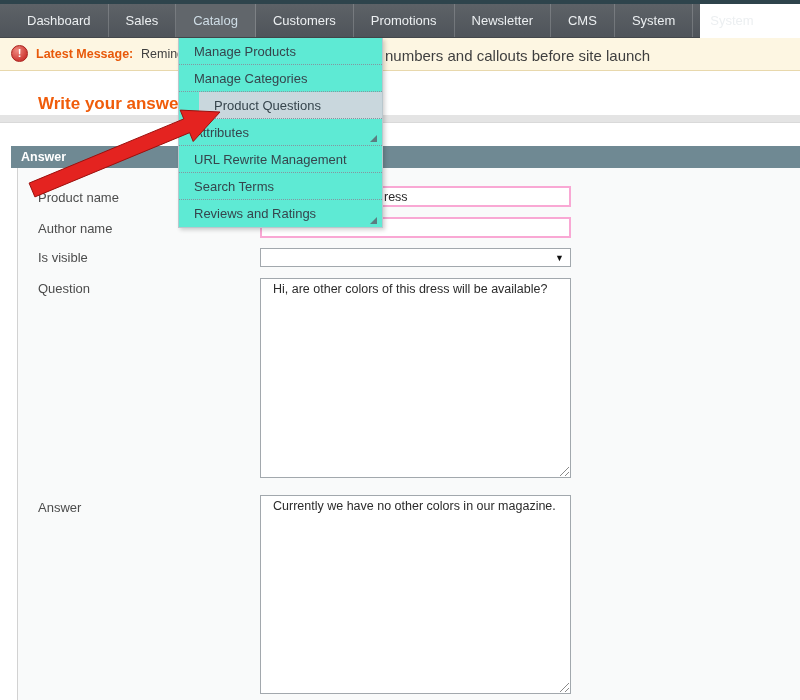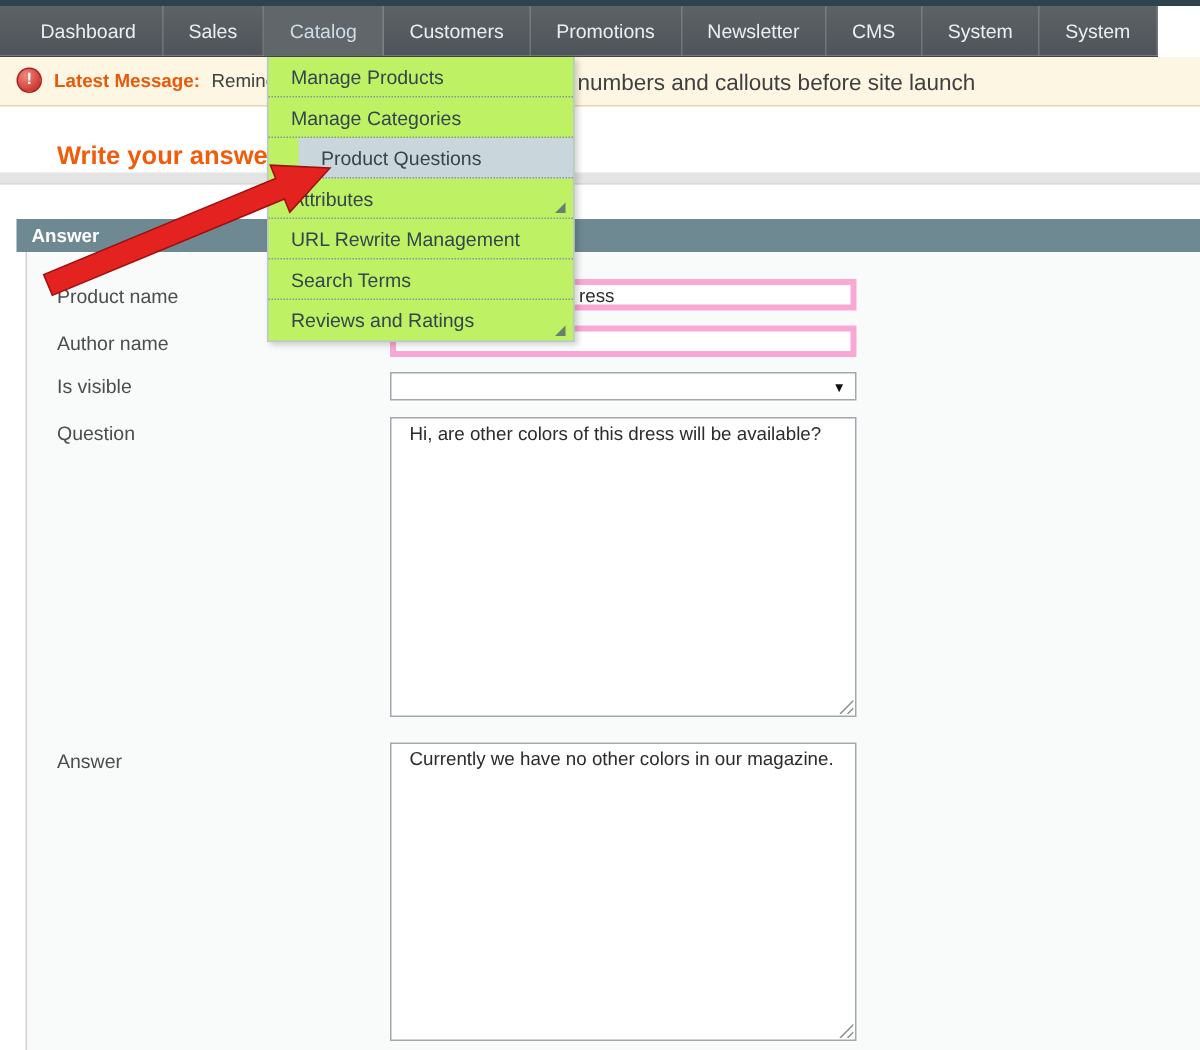--- a/index.html
+++ b/index.html
@@ -5,21 +5,21 @@
   * { margin:0; padding:0; box-sizing:border-box; }
   html,body { width:800px; height:700px; }
   body {
     position:relative; overflow:hidden; background:#ffffff;
     font-family:"Liberation Sans", sans-serif; color:#333;
   }
 
   
   .top-strip { position:absolute; left:0; top:0; width:800px; height:4px; background:#2e444c; }
   .navbar {
-    position:absolute; left:0; top:4px; width:772px; height:34px;
+    position:absolute; left:0; top:4px; width:700px; height:34px;
     background:linear-gradient(#5d6267,#4f545a);
     border-bottom:1px solid #43474b;
     display:flex; align-items:stretch; padding-left:10px;
   }
   .nav-item {
     color:#ecef f1; color:#eceff1; font-size:13px; line-height:33px;
     padding:0 17px; border-right:1px solid rgba(255,255,255,0.18);
     cursor:pointer; white-space:nowrap;
   }
   .nav-item.active { background:#61666b; color:#cfdde6; }
@@ -56,21 +56,21 @@
   }
   .field-label { position:absolute; left:38px; font-size:13px; color:#4c4c4c; }
   .lbl-product  { top:190px; }
   .lbl-author   { top:221px; }
   .lbl-visible  { top:250px; }
   .lbl-question { top:281px; }
   .lbl-answer   { top:500px; }
 
   .text-input {
     position:absolute; left:260px; width:311px; height:21px;
-    border:4px solid #f9a8d4; background:#fff; font-family:"Liberation Sans",sans-serif;
+    border:2px solid #f9a8d4; background:#fff; font-family:"Liberation Sans",sans-serif;
     font-size:12.5px; color:#2b2b2b; padding:0 3px; outline:none;
   }
   .inp-product { top:186px; padding-left:122px; }  
   .inp-author  { top:217px; }
 
   .select-box {
     position:absolute; left:260px; top:248px; width:311px; height:19px;
     border:1px solid #a2a8ad; background:#fff; cursor:pointer;
   }
   .select-arrow {
@@ -85,21 +85,21 @@
   }
   .area-question { top:278px; height:200px; }
   .area-answer   { top:495px; height:199px; }
   .resize-grip { position:absolute; width:11px; height:11px; cursor:nwse-resize; }
   .grip-question { left:558px; top:465px; }
   .grip-answer   { left:558px; top:681px; }
 
   
   .dropdown {
     position:absolute; left:178px; top:38px; width:205px; z-index:40;
-    background:#bef264; border:1px solid #b9c7cd; border-top:none;
+    background:#5eead4; border:1px solid #b9c7cd; border-top:none;
     box-shadow:2px 2px 4px rgba(0,0,0,0.18);
   }
   .menu-item {
     position:relative; height:27px; line-height:27px; padding-left:15px;
     font-size:13px; color:#36454d; cursor:pointer;
     border-bottom:1px dotted #8496a0;
   }
   .menu-item:last-child { border-bottom:none; }
   .menu-item.highlighted { background:#c9d7dd;margin-left:20px; }
   .submenu-triangle {

